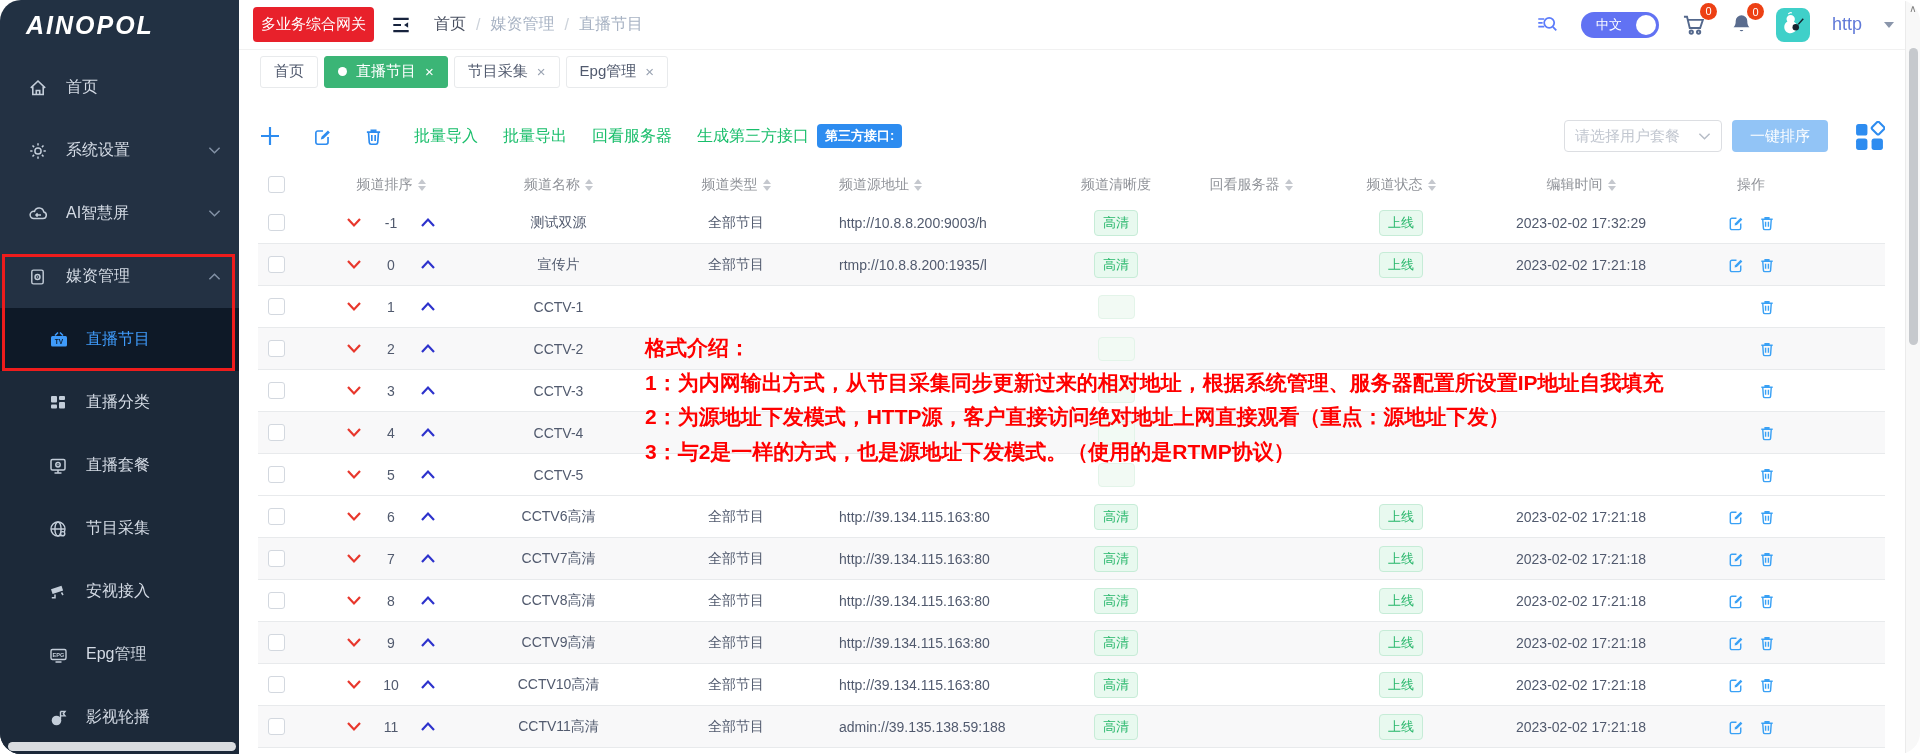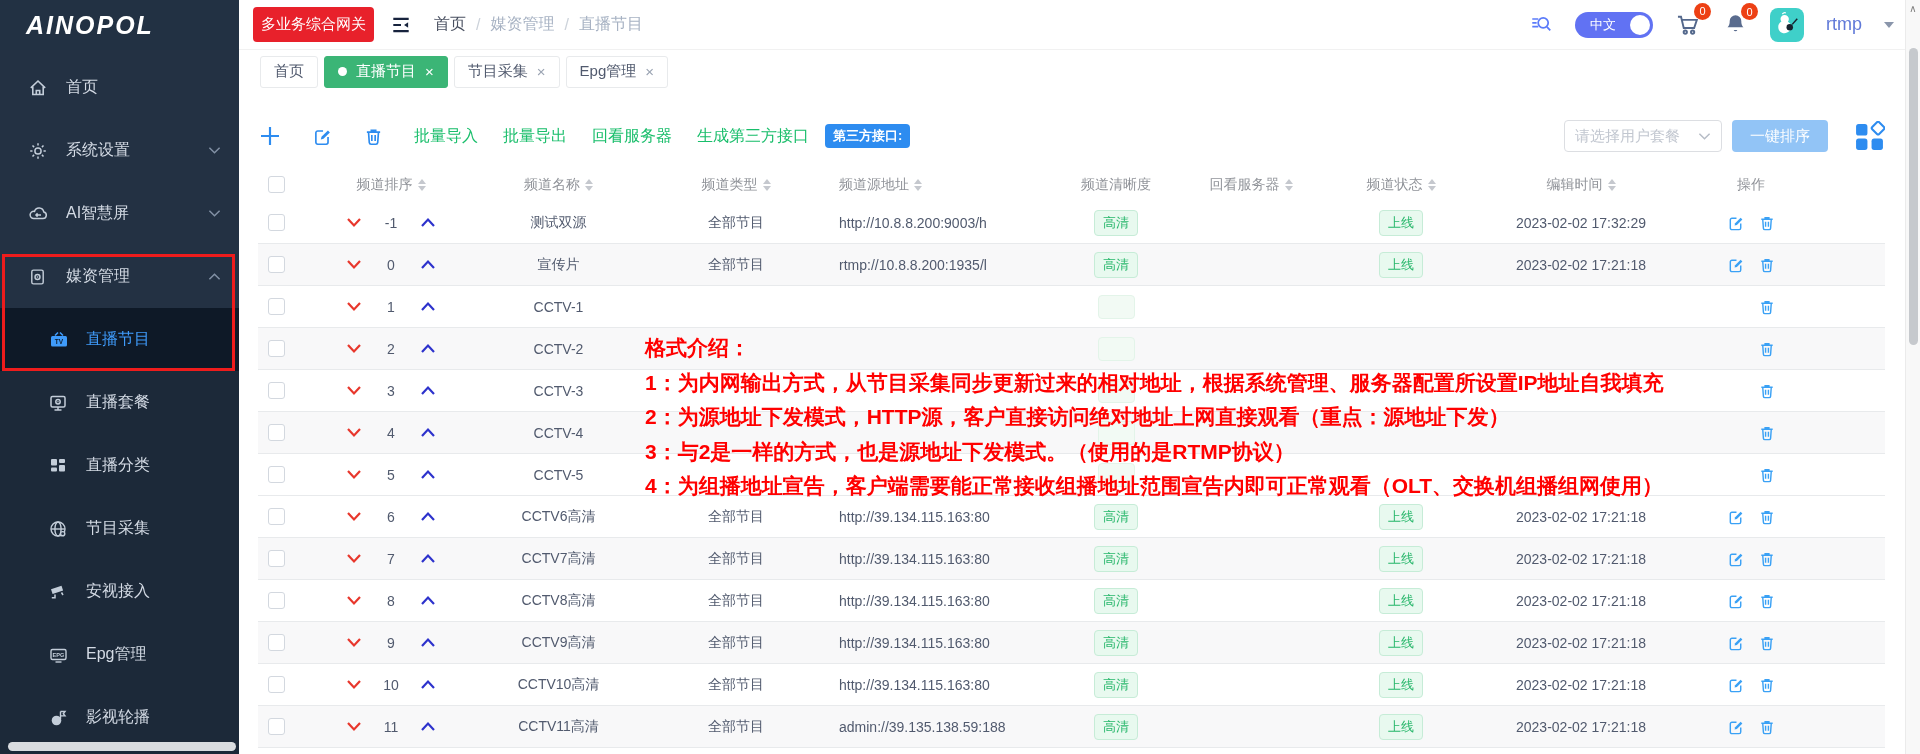--- a/index.html
+++ b/index.html
@@ -1,18 +1,18 @@
 <!DOCTYPE html>
 <html style="--accent: #2d8cf0; --success: #19be6b; --tab-active: #3bb576; --danger: #e8212b; --annotation: #ff0000; --toggle: #6172f3; --avatar-bg: #3fd0c9; --sidebar-active: #3f9bfa;"><head>
 <meta charset="utf-8">
 <style>
   * { margin:0; padding:0; box-sizing:border-box; }
   html,body { background:#fff; }
   body { font-family:"Liberation Sans","DejaVu Sans",sans-serif; }
-  .app { position:relative; width:1920px; height:754px; background:#fff; overflow:hidden; }
+  .app { position:relative; width:1920px; height:754px; background:#fff; overflow:hidden;border-radius:21px; }
 
   
   .topbar { position:absolute; top:0; left:0; right:0; height:50px; display:flex; z-index:5; }
   .logo-box { width:239px; background:#223143; color:#fff; display:flex; align-items:center; padding-left:26px; font-size:25px; font-weight:bold; font-style:italic; letter-spacing:2px; }
   .topbar-main { flex:1; background:#fff; display:flex; align-items:center; padding:0 26px 0 14px; gap:16px; border-bottom:1px solid #f1f1f1; }
   .gateway-badge { background:var(--danger); color:#fff; font-size:15px; padding:8px 8px; border-radius:4px; white-space:nowrap; }
   .collapse-btn { color:#17233d; display:flex; cursor:pointer; }
   .breadcrumb { display:flex; gap:10px; font-size:16px; align-items:center; margin-left:6px; }
   .bc-home { color:#495060; cursor:pointer; }
   .bc-sep { color:#ccd2da; }
@@ -45,21 +45,21 @@
   .tab { height:32px; display:flex; align-items:center; padding:0 13px; border:1px solid #e8eaec; border-radius:3px; font-size:15px; color:#515a6e; background:#fff; gap:9px; cursor:pointer; }
   .tab.active { background:var(--tab-active); border-color:var(--tab-active); color:#fff; }
   .tab-dot { width:9px; height:9px; border-radius:50%; background:#fff; }
   .tab-close { font-size:15px; color:#9aa3b2; line-height:1; }
   .tab.active .tab-close { color:#fff; }
 
   .toolbar { margin:27px 20px 0 19px; display:flex; align-items:center; }
   .tb-icon { color:var(--accent); margin-right:30px; display:flex; cursor:pointer; }
   .tb-links { display:flex; gap:25px; align-items:flex-start; }
   .tb-link { font-size:16px; color:var(--success); cursor:pointer; white-space:nowrap; }
-  .api-badge { margin-left:16px; background:var(--accent); color:#fff; font-size:13px; font-weight:bold; padding:3px 8px; border-radius:4px; white-space:nowrap; }
+  .api-badge { margin-left:8px; background:var(--accent); color:#fff; font-size:13px; font-weight:bold; padding:3px 8px; border-radius:4px; white-space:nowrap; }
   .tb-right { margin-left:auto; display:flex; align-items:center; }
   .pkg-select { width:158px; height:32px; border:1px solid #dcdee2; border-radius:4px; display:flex; align-items:center; justify-content:space-between; padding:0 10px; color:#c2c7d0; font-size:15px; cursor:pointer; }
   .sel-chev { color:#b6bcc6; display:flex; }
   .sort-btn { margin-left:10px; width:96px; height:32px; background:#92c4f6; color:#fff; border:none; border-radius:4px; font-size:15px; cursor:pointer; }
   .grid-ic { margin-left:26px; display:flex; cursor:pointer; }
 
   
   .table { margin:15px 20px 0 19px; }
   .thead { display:flex; height:35px; align-items:center; color:#909399; font-size:14px; }
   .trow { display:flex; height:42px; align-items:center; border-bottom:1px solid #e8eaec; color:#515a6e; font-size:14px; }
@@ -145,21 +145,21 @@
           <span class="count-badge">0</span>
         </span>
         <span class="avatar">
           <svg width="30" height="30" viewBox="0 0 24 24">
               <path fill="#fff" d="M10 4c2 0 3.5 1.4 3.5 3.2 0 .8-.3 1.5-.8 2.1 1.6.8 2.6 2.3 2.6 4.2 0 2.9-2.4 5-5.3 5s-5-2.1-5-5c0-1.9 1-3.5 2.5-4.3-.4-.6-.7-1.3-.7-2C6.8 5.4 8.2 4 10 4z"></path>
               <circle cx="14.2" cy="13.8" r="2.6" fill="#16222e"></circle>
               <path d="m16.2 11.5 4-4.5" stroke="#16222e" stroke-width="1.2"></path>
               <path d="M8.3 3.2c.8-.9 2-1.2 2.8-.8" stroke="#fff" stroke-width="1" fill="none"></path>
             </svg>
         </span>
-        <span class="admin-name">rtmp</span>
+        <span class="admin-name">http</span>
         <span class="caret-down"></span>
       </div>
     </div>
   </header>
 
   <aside class="sidebar">
     <div>
         <div class="side-item lvl1">
     <span class="side-icon">
             <svg width="20" height="20" viewBox="0 0 20 20" fill="none" stroke="currentColor" stroke-width="1.6">
@@ -216,44 +216,44 @@
   </div>
         <div class="side-item lvl2 active">
     <span class="side-icon">
             <svg width="22" height="20" viewBox="0 0 22 20" fill="none">
               <rect x="3" y="6" width="16" height="10.5" rx="1.5" fill="currentColor"></rect>
               <path d="m7 5.5 3-3M15 5.5l-3-3" stroke="currentColor" stroke-width="1.6"></path>
               <text x="11" y="13.8" font-size="6.5" font-weight="bold" fill="#0e1927" text-anchor="middle">TV</text>
             </svg>
           </span>
     <span class="side-label">直播节目</span>
+
+  </div>
+        <div class="side-item lvl2">
+    <span class="side-icon">
+            <svg width="20" height="20" viewBox="0 0 20 20" fill="currentColor">
+              <rect x="3" y="3" width="6" height="6.5" rx="1"></rect>
+              <rect x="11" y="3" width="6" height="4" rx="1"></rect>
+              <rect x="3" y="11.5" width="6" height="4" rx="1"></rect>
+              <rect x="11" y="9" width="6" height="6.5" rx="1"></rect>
+            </svg>
+          </span>
+    <span class="side-label">直播分类</span>
 
   </div>
         <div class="side-item lvl2">
     <span class="side-icon">
             <svg width="20" height="20" viewBox="0 0 20 20" fill="none" stroke="currentColor" stroke-width="1.5">
               <rect x="3" y="3.5" width="14" height="10.5" rx="1.5"></rect>
               <circle cx="10" cy="8.7" r="2.2"></circle>
               <circle cx="10" cy="8.7" r="0.7" fill="currentColor" stroke="none"></circle>
               <path d="M10 14v2.5M6.5 17h7"></path>
             </svg>
           </span>
     <span class="side-label">直播套餐</span>
-
-  </div>
-        <div class="side-item lvl2">
-    <span class="side-icon">
-            <svg width="20" height="20" viewBox="0 0 20 20" fill="currentColor">
-              <rect x="3" y="3" width="6" height="6.5" rx="1"></rect>
-              <rect x="11" y="3" width="6" height="4" rx="1"></rect>
-              <rect x="3" y="11.5" width="6" height="4" rx="1"></rect>
-              <rect x="11" y="9" width="6" height="6.5" rx="1"></rect>
-            </svg>
-          </span>
-    <span class="side-label">直播分类</span>
 
   </div>
         <div class="side-item lvl2">
     <span class="side-icon">
             <svg width="20" height="20" viewBox="0 0 20 20" fill="none" stroke="currentColor" stroke-width="1.4">
               <circle cx="10" cy="10" r="7"></circle>
               <ellipse cx="10" cy="10" rx="3.1" ry="7"></ellipse>
               <path d="M3.2 10h13.6"></path>
               <circle cx="14.7" cy="14.7" r="2.1" fill="#233143"></circle>
             </svg>
@@ -964,20 +964,19 @@
   </div>
         </div>
     </div>
   </main>
 
   <div class="red-note">
     <div>格式介绍：</div>
     <div>1：为内网输出方式，从节目采集同步更新过来的相对地址，根据系统管理、服务器配置所设置IP地址自我填充</div>
     <div>2：为源地址下发模式，HTTP源，客户直接访问绝对地址上网直接观看（重点：源地址下发）</div>
     <div>3：与2是一样的方式，也是源地址下发模式。（使用的是RTMP协议）</div>
-    <div>4：为组播地址宣告，客户端需要能正常接收组播地址范围宣告内即可正常观看（OLT、交换机组播组网使用）</div>
   </div>
 
   <div class="v-scroll">
     <div class="v-arrow">∧</div>
     <div class="v-thumb"></div>
   </div>
 </div>
 
 </body></html>

